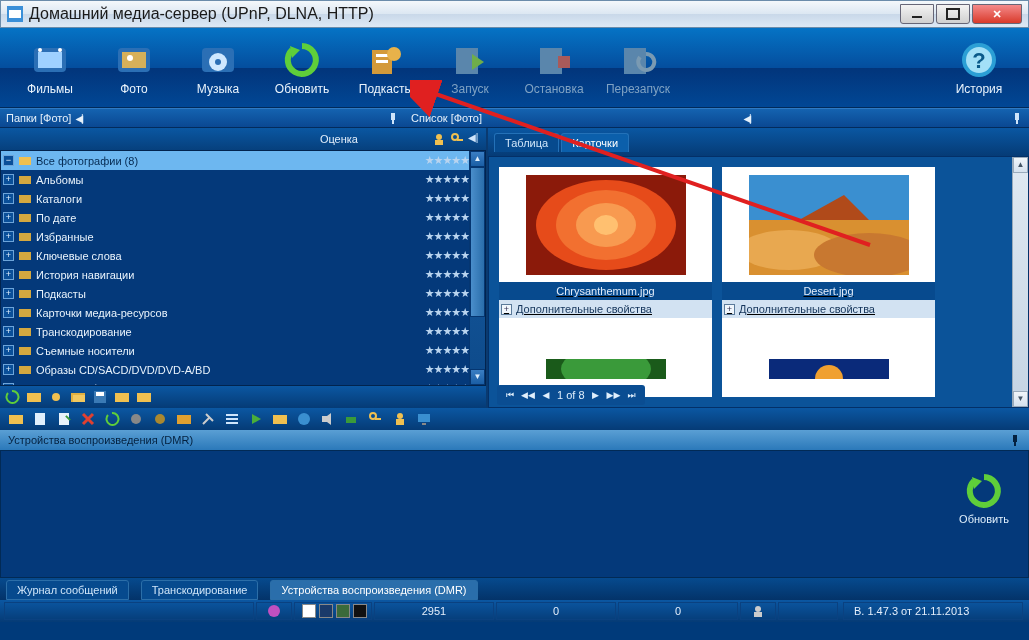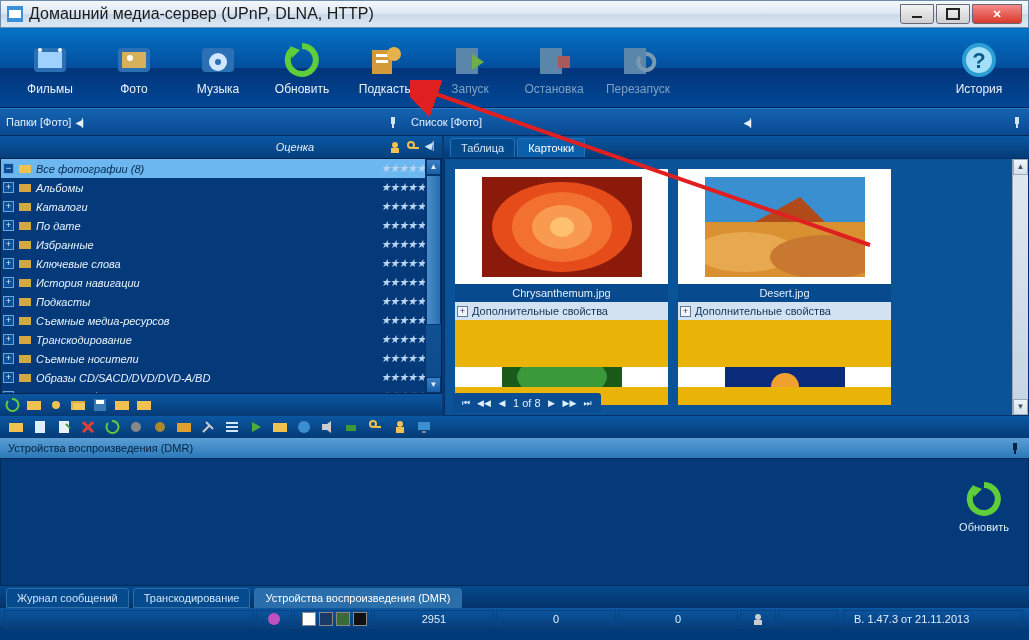--- a/index.html
+++ b/index.html
@@ -17,27 +17,27 @@
 .winbtn.close::after{content:"✕";color:#fff;font-weight:bold;}
 
 
 .maintoolbar { height:80px; background:linear-gradient(#0573c5,#044e9e 50%,#02357b 51%,#014795); display:flex; align-items:center; padding:4px 8px; border-bottom:1px solid #012a5a;}
 .tbtn { display:flex; flex-direction:column; align-items:center; color:#e9f3fc; font-size:12px; width:84px; height:70px; justify-content:center; cursor:pointer; border-radius:4px;}
 .tbtn.disabled { color:#7fa2c3; }
 .tbtn .ticon { width:40px; height:40px; margin-bottom:2px; display:flex; align-items:center; justify-content:center;}
 .tbtn.help-right { margin-left:auto; }
 
 
-.panelhdr { height:28px; background:linear-gradient(#1463b0,#0a4892); color:#e6f1fb; font-size:11px; padding:2px 6px; display:flex; align-items:center; border-top:1px solid #2f7ac4; border-bottom:1px solid #032b5c; position:relative;}
+.panelhdr { height:20px; background:linear-gradient(#1463b0,#0a4892); color:#e6f1fb; font-size:11px; padding:2px 6px; display:flex; align-items:center; border-top:1px solid #2f7ac4; border-bottom:1px solid #032b5c; position:relative;}
 .panelhdr .pin { margin-left:auto; width:12px; height:12px; }
 .panelhdr .arrows { margin-left:4px; font-size:10px; letter-spacing:-2px; cursor:pointer;}
 
 
 .cols { display:flex; height:280px; }
-.leftcol { width:444px; border-right:2px solid #0a3a70; display:flex; flex-direction:column; background:#04306a;font-style:italic;}
+.leftcol { width:488px; border-right:2px solid #0a3a70; display:flex; flex-direction:column; background:#04306a;}
 .rightcol { flex:1; display:flex; flex-direction:column; background:#04306a; position:relative;}
 
 
 .treehdr { height:22px; background:linear-gradient(#0a57a2,#06407d); display:flex; align-items:center; color:#e2eefb; font-size:11px; padding:0 4px;}
 .treehdr .ratinglabel { margin-left:auto; margin-right:70px;}
 .treehdr .hdricon { width:14px; height:14px; margin-left:4px; cursor:pointer;}
 
 .treebody { flex:1; overflow:hidden; background:#04397a; border:1px solid #02244e; position:relative;}
 .treerow { height:19px; display:flex; align-items:center; font-size:11px; color:#e9f3fc; padding-left:2px; cursor:pointer;}
 .treerow.selected { background:#6db7f0; color:#052a51;}
@@ -47,27 +47,27 @@
 .tree-scroll { position:absolute; right:0; top:0; bottom:0; width:16px; background:linear-gradient(#1a5ea5,#0d4a8a); border-left:1px solid #053671;}
 .tree-scroll .sbtn{height:16px;background:linear-gradient(#3a7ec3,#1a5ea5);border:1px solid #053671;color:#e0effc;font-size:8px;text-align:center;line-height:14px;cursor:pointer;}
 .tree-scroll .sbtn.bot{position:absolute;bottom:0;left:0;right:0;}
 .tree-scroll .sthumb{position:absolute;top:16px;left:0;right:0;height:150px;background:linear-gradient(90deg,#4a8ecb,#2a6eab);border:1px solid #053671;}
 
 
 .minitb { height:22px; background:linear-gradient(#0b57a2,#053b76); display:flex; align-items:center; padding:0 4px; gap:6px;}
 .minitb .mbtn { width:16px; height:16px; cursor:pointer; display:flex; align-items:center; justify-content:center;}
 
 
-.rtabs { height:22px; background:linear-gradient(#0a57a2,#053b76); display:flex; align-items:center; font-size:11px; padding-left:6px;}
+.rtabs { height:28px; background:linear-gradient(#0a57a2,#053b76); display:flex; align-items:center; font-size:11px; padding-left:6px;}
 .rtab { padding:3px 10px; color:#cfe5f9; border:1px solid #2371b8; border-bottom:none; margin-right:2px; background:#064a8e; cursor:pointer; border-radius:3px 3px 0 0;}
 .rtab.active { background:#0b5fab; color:#fff;}
 
 
 .cards { flex:1; background:#0b5399; border:1px solid #033068; padding:10px; display:flex; gap:10px; overflow:hidden; position:relative;}
-.card { width:213px; background:#eab308; display:flex; flex-direction:column; }
+.card { width:213px; background:#ffffff; display:flex; flex-direction:column;text-decoration:underline; }
 .card .thumb { height:115px; background:#fff; padding:6px; display:flex; align-items:center; justify-content:center;}
 .card .thumb .img { width:160px; height:100px; }
 .card .fname { height:18px; background:#074a8e; color:#e4eefb; font-size:11px; text-align:center; line-height:18px;}
 .card .props { height:18px; background:#d2e2f2; color:#14345a; font-size:11px; display:flex; align-items:center; padding-left:2px;}
 .card .props .exp2 { width:11px;height:11px;border:1px solid #5a7a9a;background:#f0f6fc;color:#335;font-size:9px;line-height:9px;text-align:center;margin-right:4px;cursor:pointer;}
 .cards-scroll{position:absolute;right:0;top:0;bottom:0;width:16px;background:linear-gradient(#e0e9f2,#c5d4e4);border-left:1px solid #9ab;}
 .cards-scroll .sbtn{height:16px;background:linear-gradient(#f0f5fa,#d5e1ee);border:1px solid #9ab;color:#456;font-size:8px;text-align:center;line-height:14px;cursor:pointer;}
 .cards-scroll .sbtn.bot{position:absolute;bottom:0;left:0;right:0;}
 
 
@@ -86,21 +86,21 @@
 
 .dmr { height:148px; display:flex; flex-direction:column;}
 .dmrhdr { height:20px; background:linear-gradient(#5a9fd4,#2b79ba); color:#04213f; font-size:11px; padding:2px 8px; display:flex; align-items:center;}
 .dmrhdr .pin2{margin-left:auto;width:12px;height:12px;}
 .dmrbody { flex:1; background:#04397a; border:1px solid #022a55; position:relative;}
 .dmr-refresh { position:absolute; right:12px; top:20px; width:64px; text-align:center; color:#e0effc; font-size:11px; cursor:pointer;}
 .dmr-refresh .ricon{width:40px;height:40px;margin:0 auto 2px;}
 
 
 .bottomtabs { height:22px; background:linear-gradient(#064a8e,#033369); display:flex; align-items:flex-end; font-size:11px; padding-left:6px;}
-.btab { padding:3px 10px; color:#cfe5f9; border:1px solid #2b6ea8; background:#064a8e; cursor:pointer; border-radius:3px 3px 0 0; margin-right:4px;}
+.btab { padding:3px 10px; color:#cfe5f9; border:1px solid #2b6ea8; background:#064a8e; cursor:pointer; border-radius:3px 3px 0 0; margin-right:12px;}
 .btab.active { background:#2a6eab; color:#fff;}
 
 
 .statusbar { height:22px; background:linear-gradient(#0b57a2,#053b76); display:flex; align-items:center; color:#e4eefb; font-size:11px; padding:0 4px; gap:0;}
 .statcell { border:1px solid #0a4180; height:18px; padding:0 10px; display:flex; align-items:center; margin-right:2px;}
 .statcell.wide{flex:0 0 120px;}
 .swatch{width:14px;height:14px;border:1px solid #888;margin-left:3px;}
 
 
 .redarrow { position:absolute; pointer-events:none; z-index:500; left:410px; top:80px; }
@@ -342,21 +342,21 @@
           <span>Подкасты</span>
           <span class="stars">★★★★★</span>
         </div>
         <div class="treerow">
           <span class="exp">+</span>
           <span class="rowicon">
             <svg width="14" height="14">
               <rect x="1" y="3" width="12" height="8" fill="#d4a840"></rect>
             </svg>
           </span>
-          <span>Съемные медиа-ресурсов</span>
+          <span>Карточки медиа-ресурсов</span>
           <span class="stars">★★★★★</span>
         </div>
         <div class="treerow">
           <span class="exp">+</span>
           <span class="rowicon">
             <svg width="14" height="14">
               <rect x="1" y="3" width="12" height="8" fill="#d4a840"></rect>
             </svg>
           </span>
           <span>Транскодирование</span>

